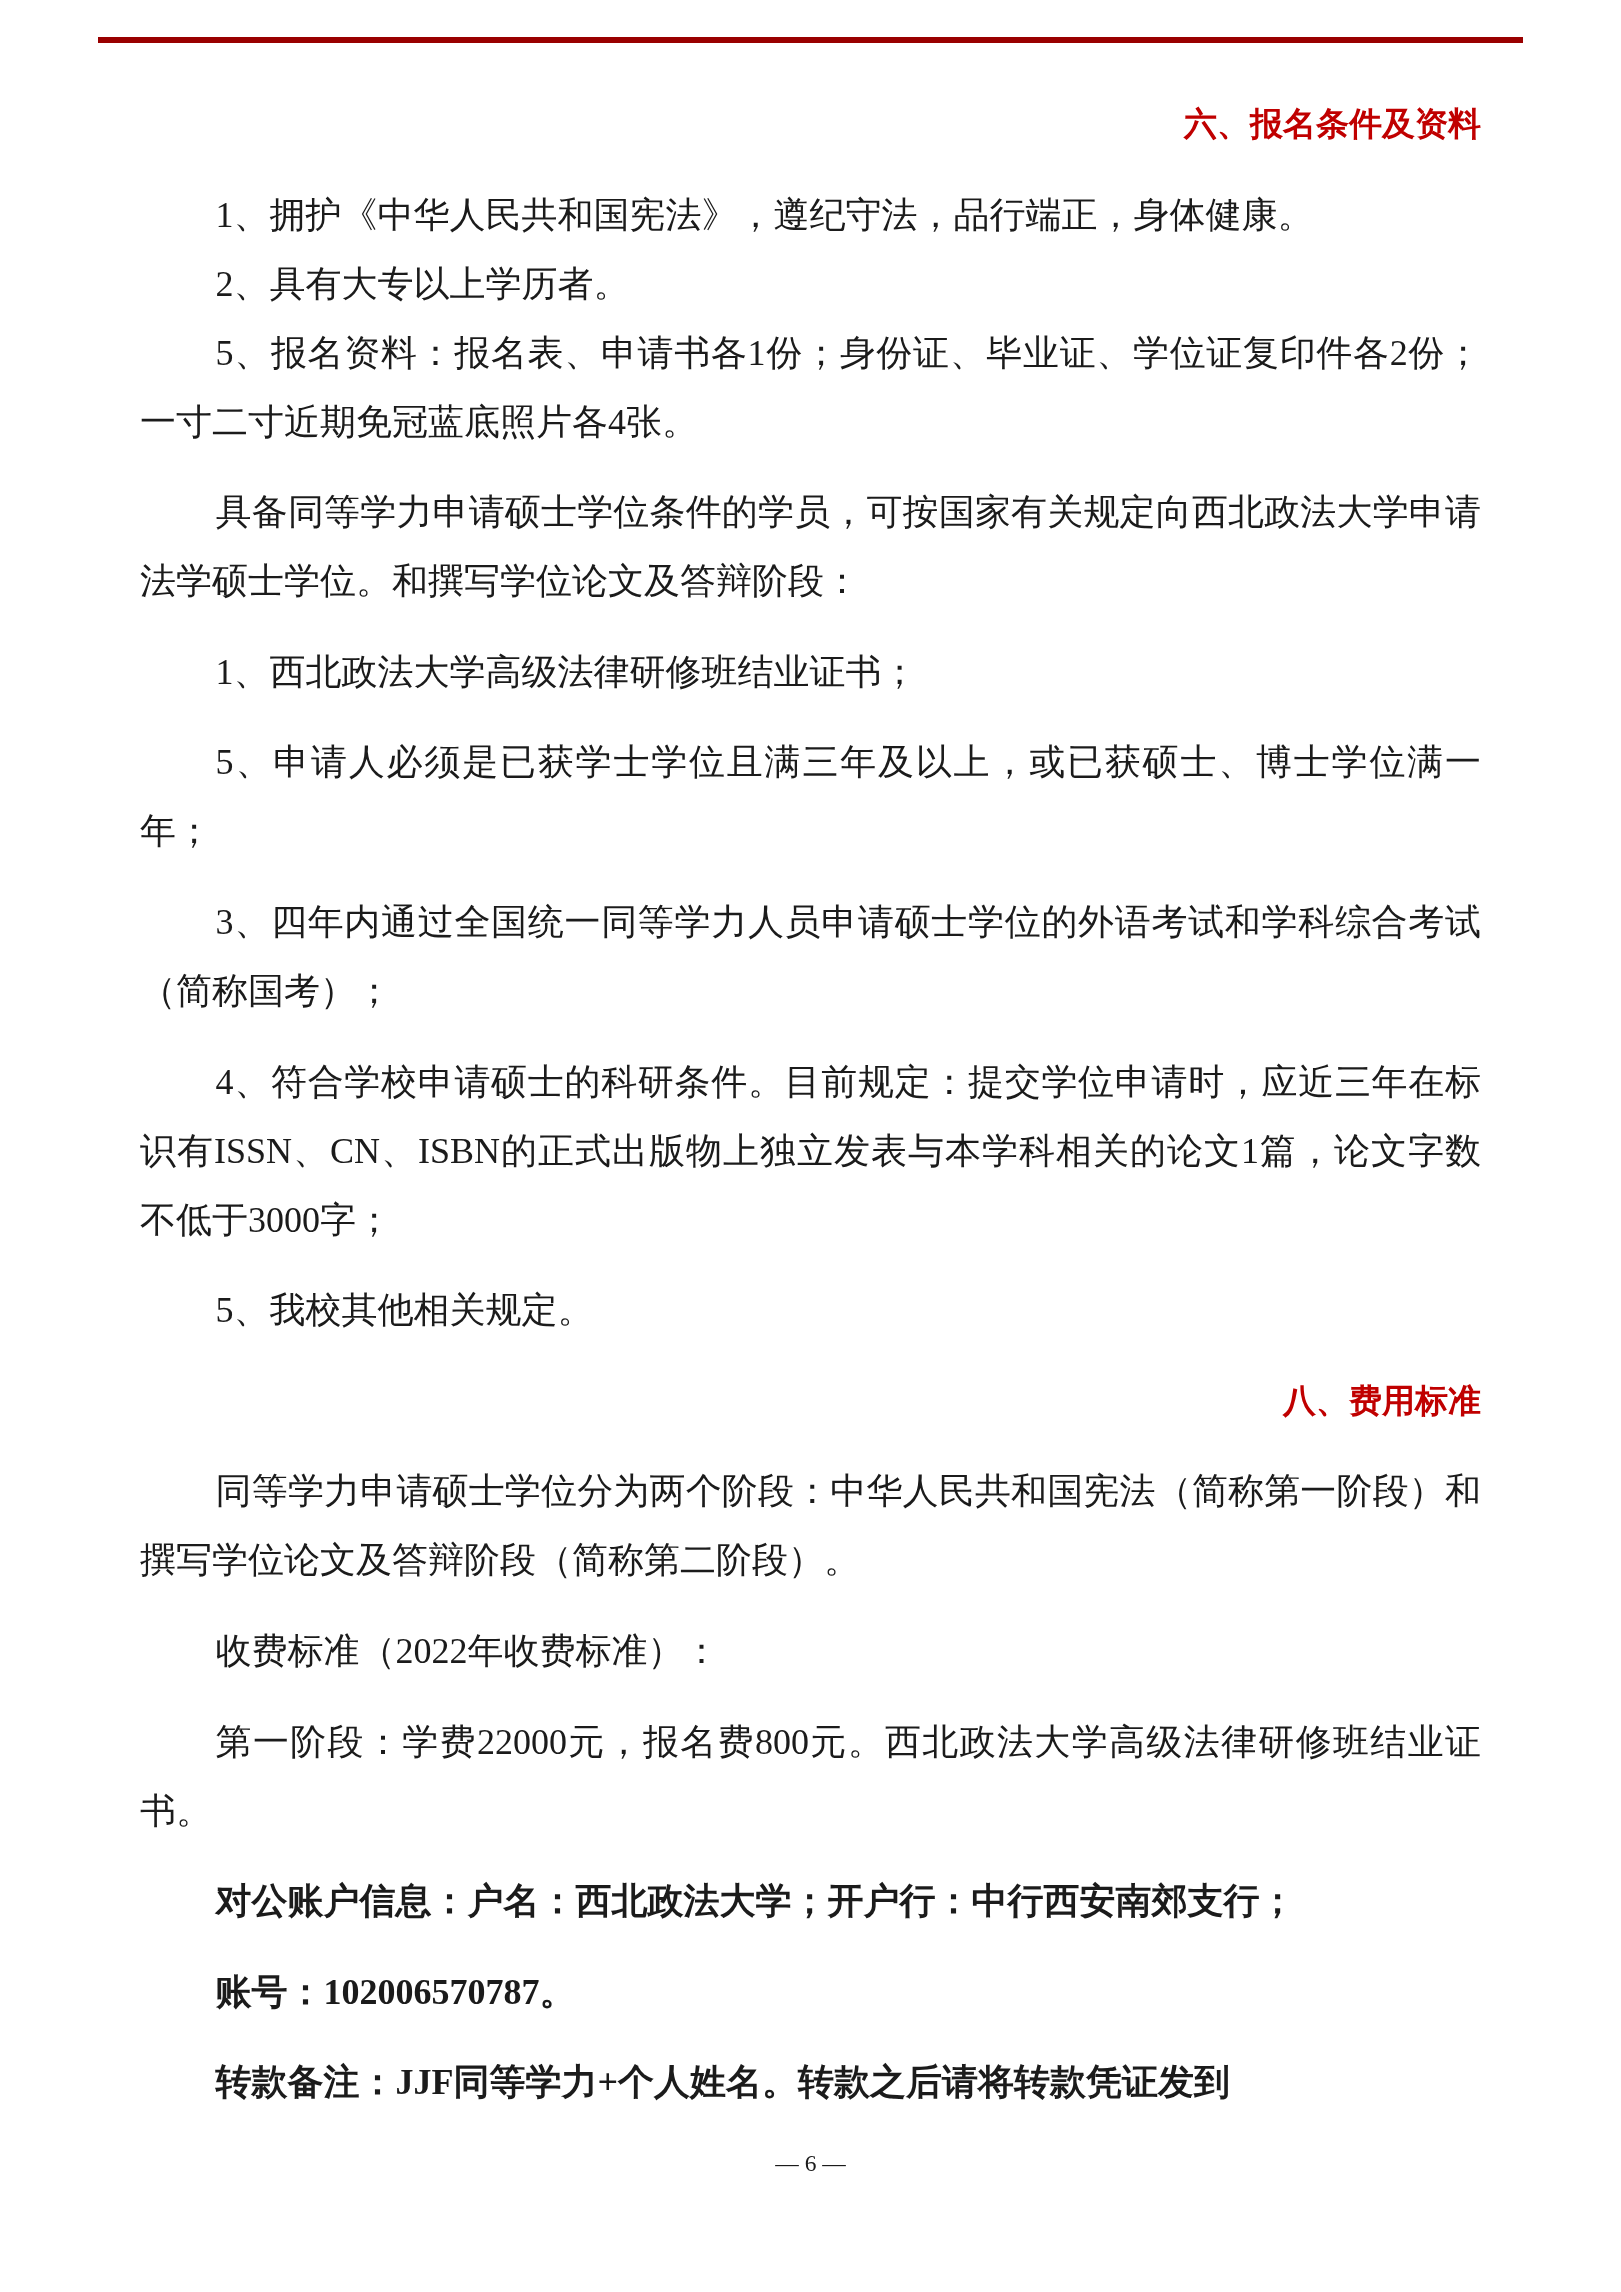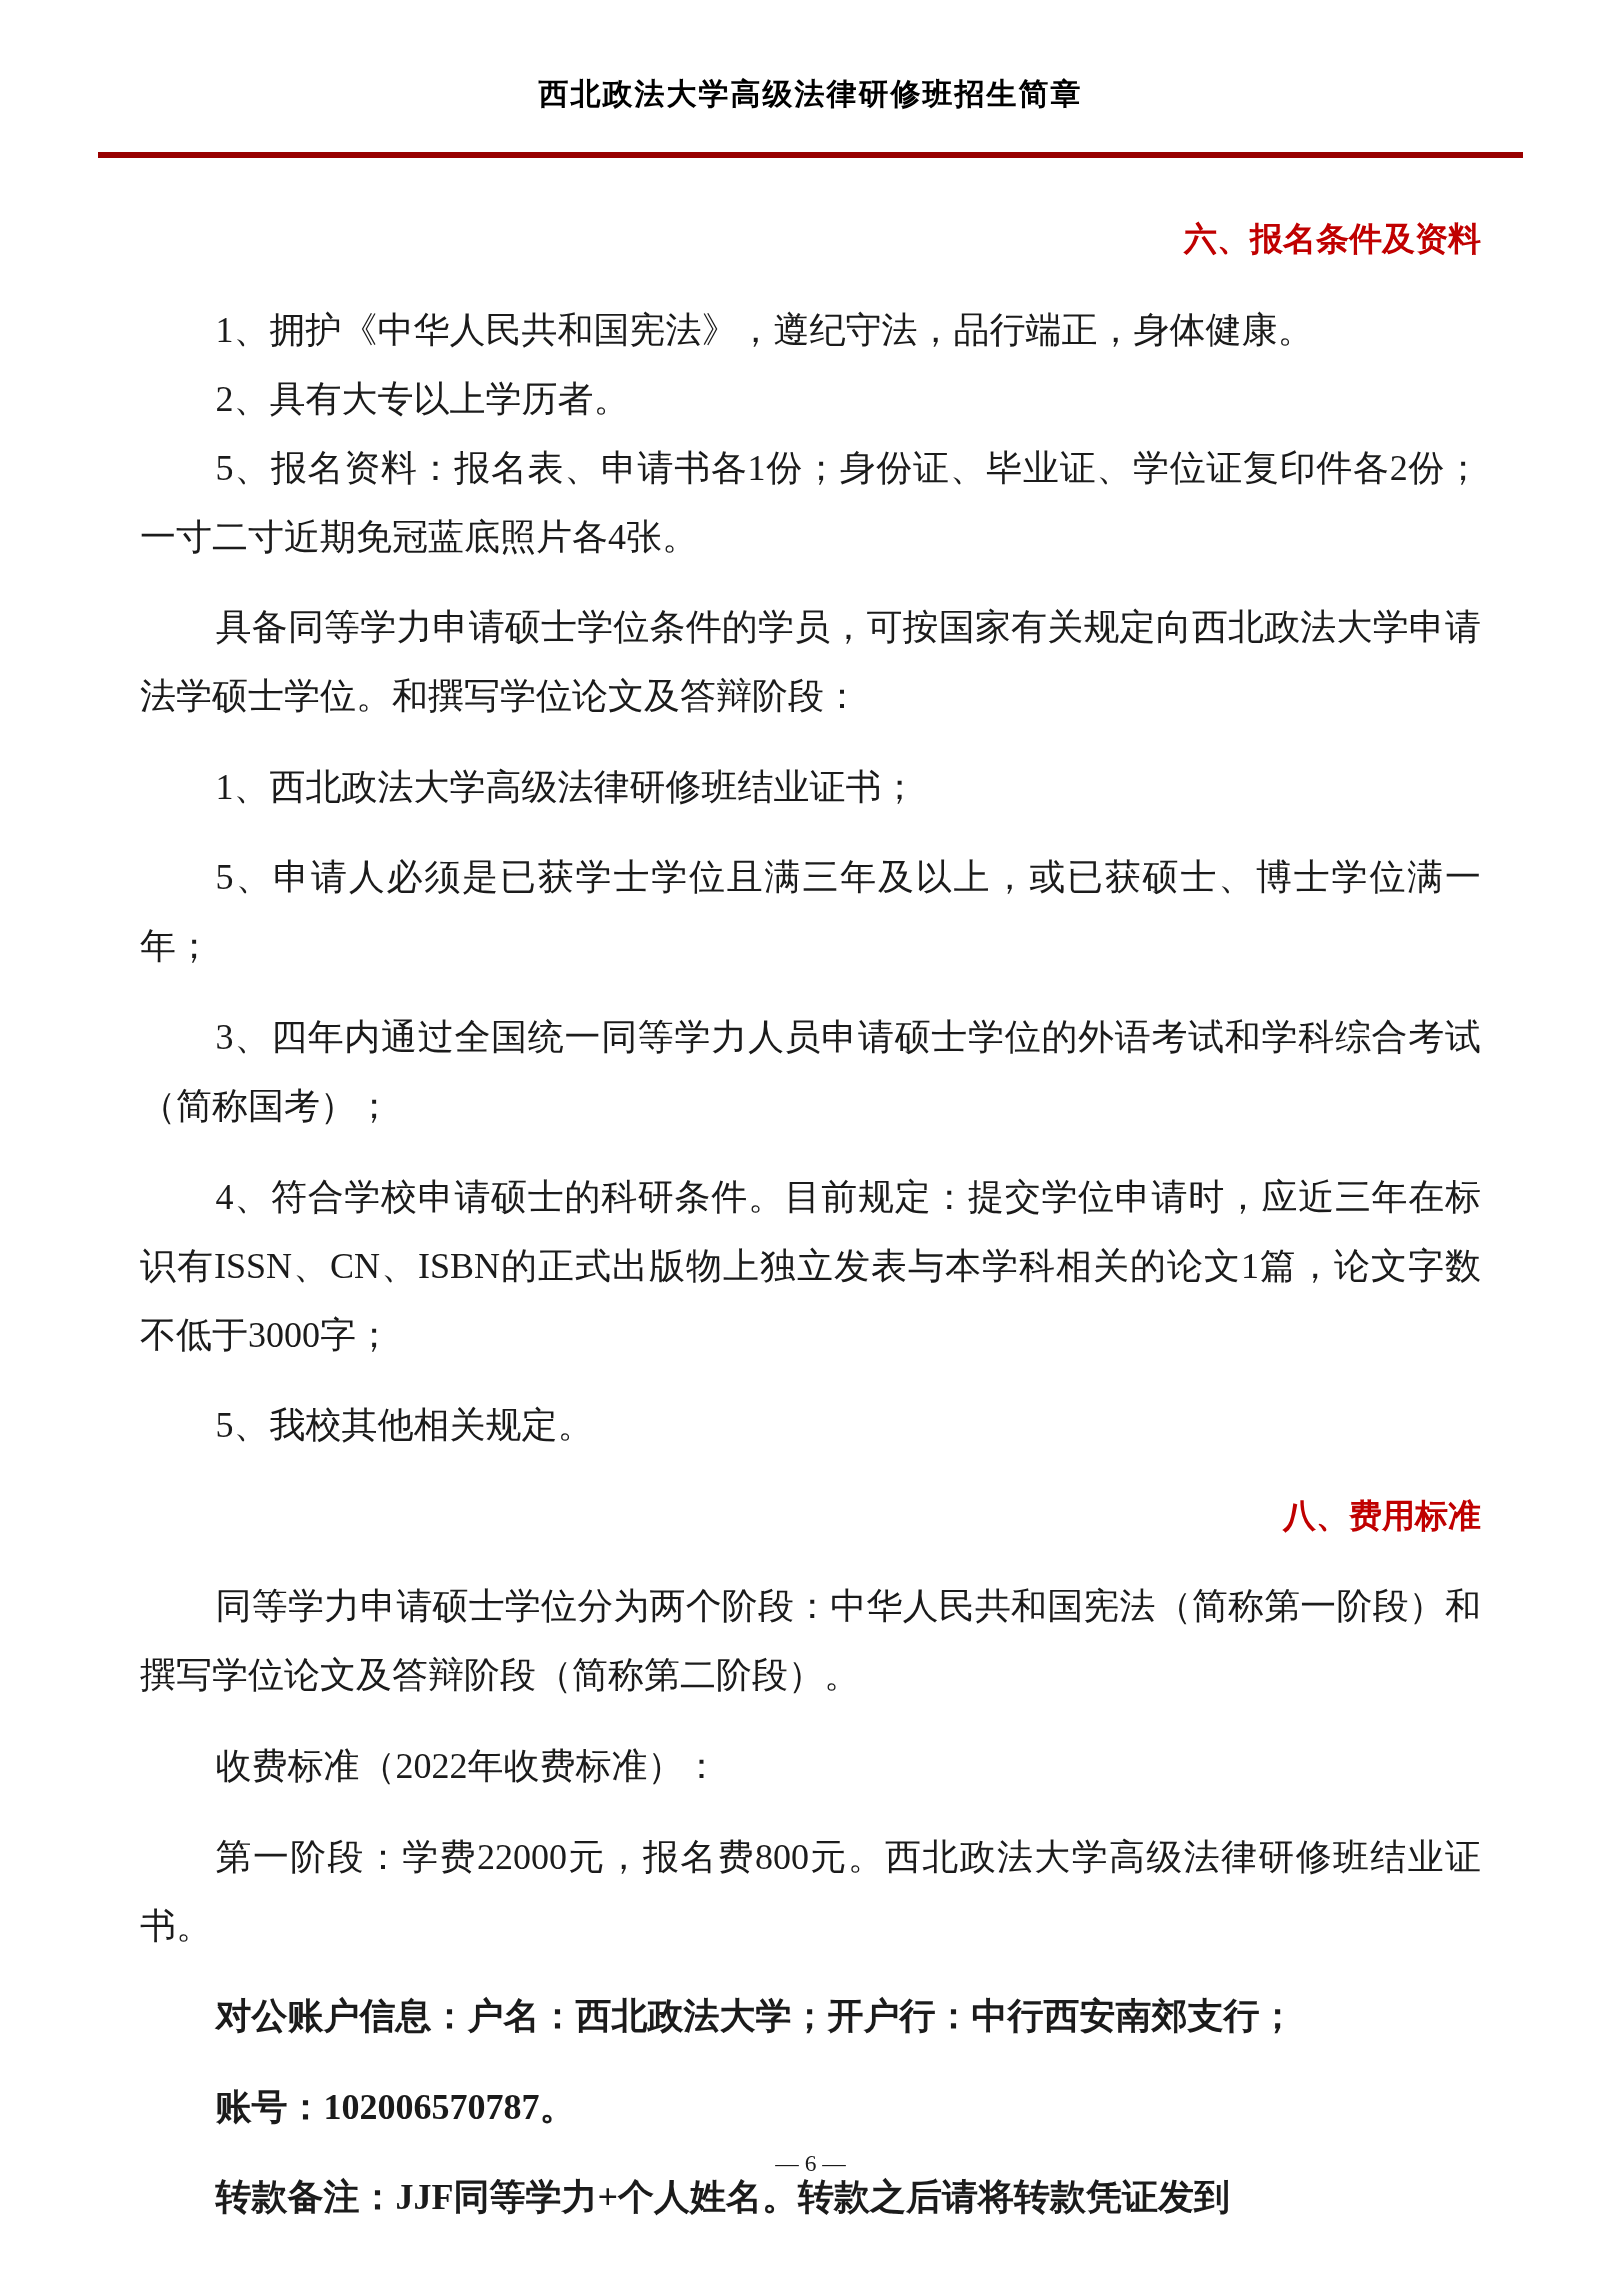--- a/index.html
+++ b/index.html
@@ -67,23 +67,20 @@
     text-align:center;
     font-size:23.5px;
     color:#1b1b1b;
   }
 </style>
 </head>
 <body>
 
 <div class="page">
 
-  <header class="doc-header">
-    <div class="doc-title">西北政法大学高级法律研修班招生简章</div>
-  </header>
 
   <div class="header-rule"></div>
 
   <main class="content">
 
     <h2 class="sec-heading">六、报名条件及资料</h2>
 
     <p class="para">1、拥护《中华人民共和国宪法》，遵纪守法，品行端正，身体健康。</p>
 
     <p class="para mt0">2、具有大专以上学历者。</p>

